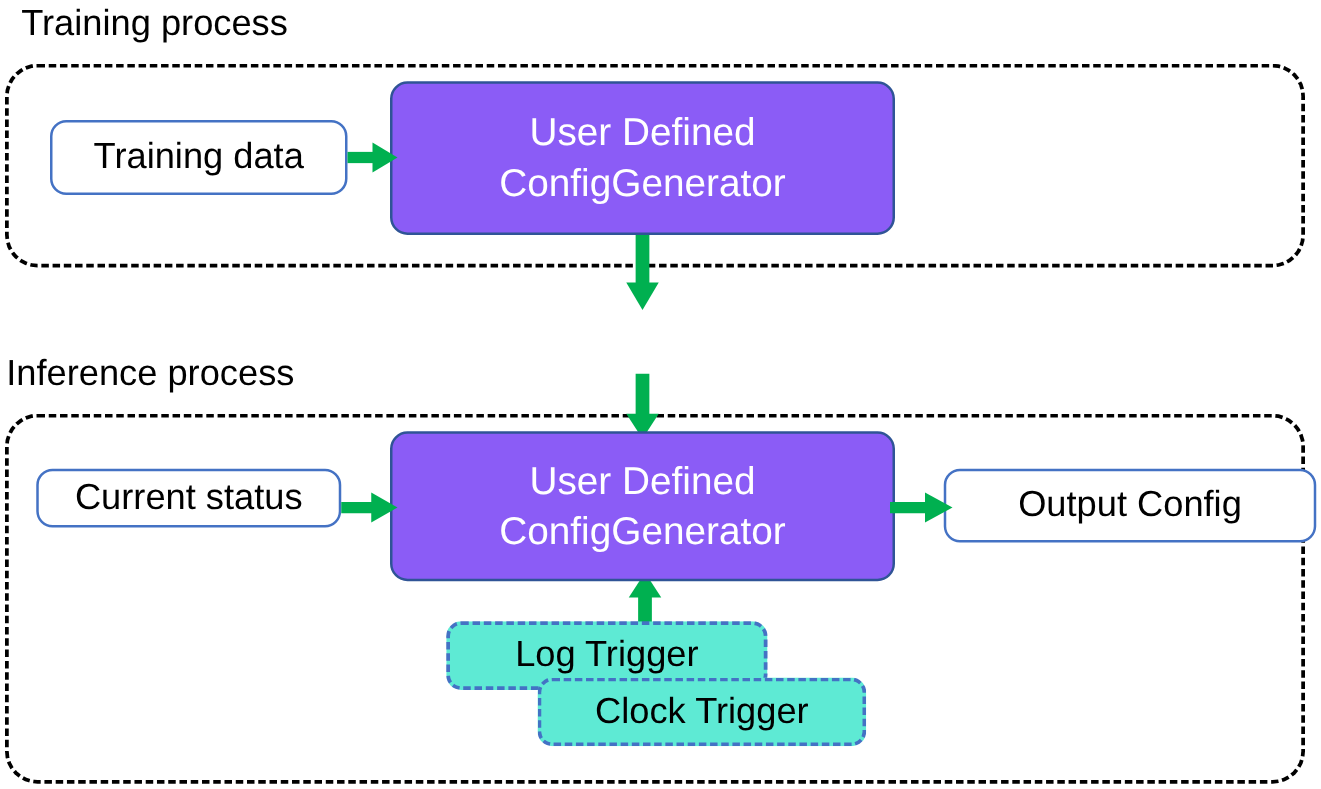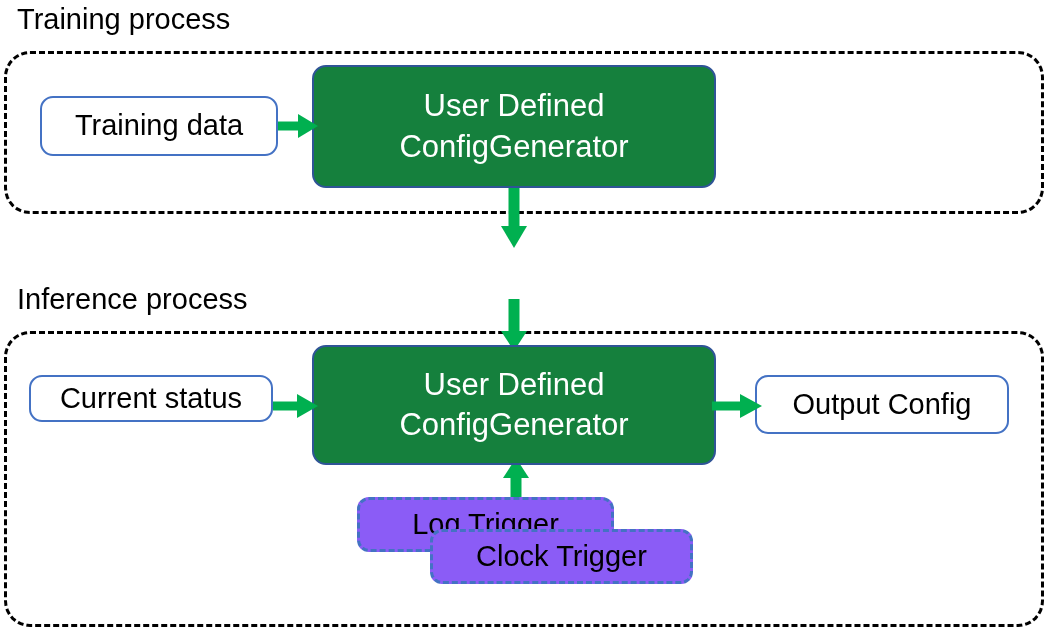--- a/index.html
+++ b/index.html
@@ -18,21 +18,21 @@
 
   
   .section-label {
     position: absolute;
     font-size: 29px;
     color: #000000;
     line-height: 1;
     white-space: nowrap;
   }
   #label-training { left: 17px; top: 5px; }
-  #label-inference { left: 17px; top: 285px; }
+  #label-inference { left: 5px; top: 285px; }
 
   
   .process-container {
     position: absolute;
     border: 3px dashed #000000;
     border-radius: 26px;
     box-sizing: border-box;
     background: transparent;
   }
   #container-training  { left: 4px;  top: 51px;  width: 1040px; height: 163px; }
@@ -49,48 +49,48 @@
     border: 2px solid #4472c4;
     border-radius: 13px;
     color: #000000;
     font-size: 29px;
     line-height: 1.1;
     white-space: nowrap;
   }
   #node-training-data { left: 40px;  top: 96px;  width: 238px; height: 60px; }
   #node-checkpoint    { left: 395px; top: 243px; width: 238px; height: 58px; }
   #node-current-status{ left: 29px;  top: 375px; width: 244px; height: 47px; }
-  #node-output-config { left: 755px; top: 375px; width: 254px; height: 59px; }
+  #node-output-config { left: 755px; top: 375px; width: 298px; height: 59px; }
 
   
   .trigger-node {
     position: absolute;
     box-sizing: border-box;
     display: flex;
     align-items: center;
     justify-content: center;
-    background: #8b5cf6;
+    background: #5eead4;
     border: 3px dashed #4472c4;
     border-radius: 12px;
     color: #000000;
     font-size: 29px;
     white-space: nowrap;
   }
   #node-log-trigger   { left: 357px; top: 497px; width: 257px; height: 55px; z-index: 3; }
-  #node-clock-trigger { left: 430px; top: 529px; width: 263px; height: 55px; z-index: 4; }
+  #node-clock-trigger { left: 430px; top: 542px; width: 263px; height: 55px; z-index: 4; }
 
   
   .main-node {
     position: absolute;
     box-sizing: border-box;
     display: flex;
     flex-direction: column;
     align-items: center;
     justify-content: center;
-    background: #15803d;
+    background: #8b5cf6;
     border: 2px solid #2f5496;
     border-radius: 14px;
     color: #ffffff;
     font-size: 31px;
     line-height: 1.30;
     white-space: nowrap;
     z-index: 5;
   }
   #node-train-generator     { left: 312px; top: 65px;  width: 404px; height: 123px; }
   #node-inference-generator { left: 312px; top: 345px; width: 404px; height: 120px; }

